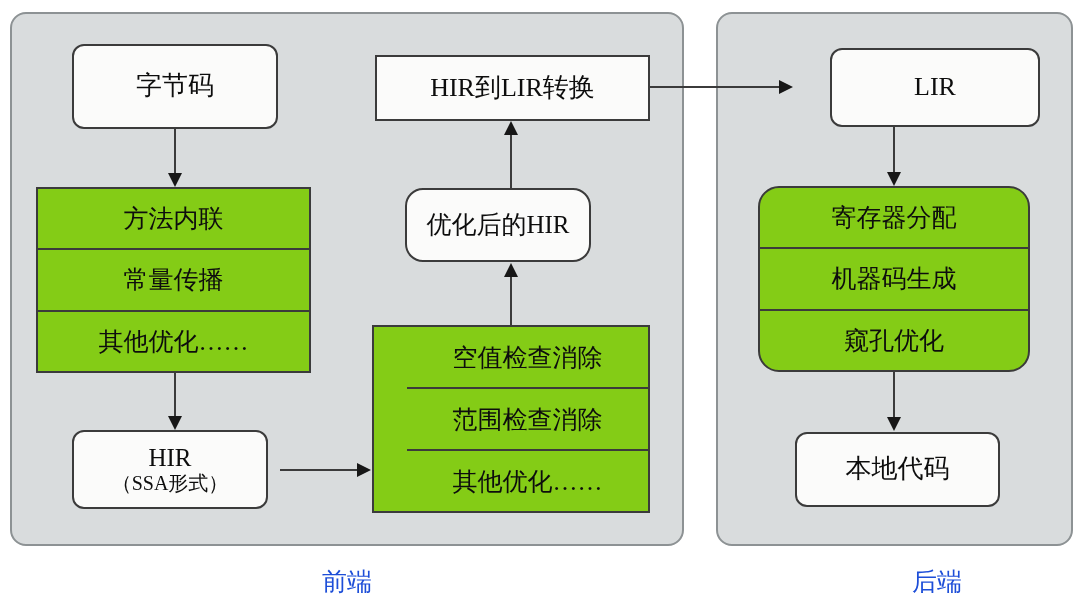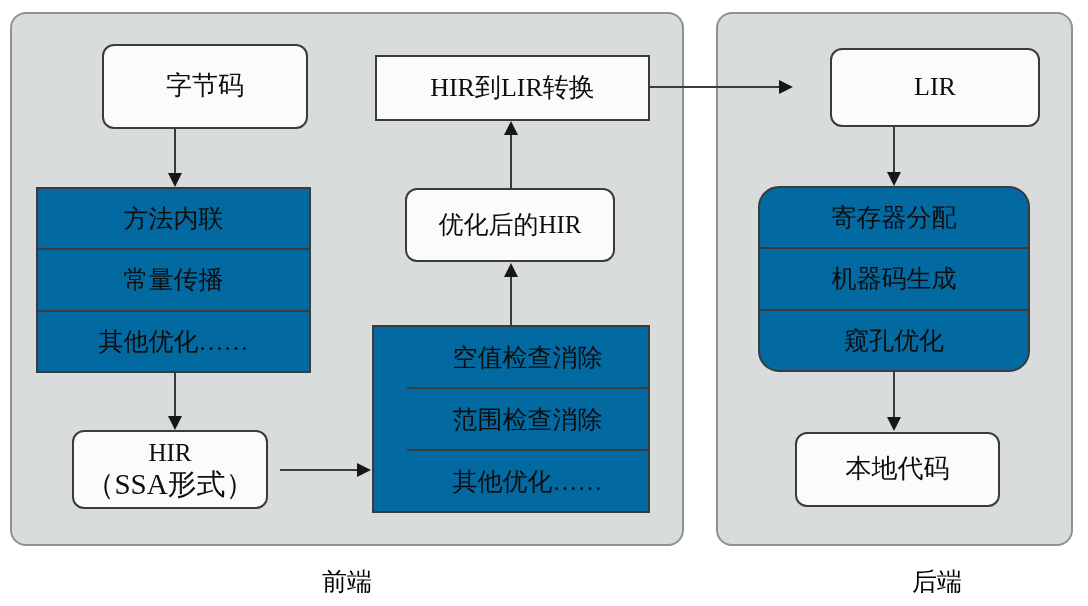--- a/index.html
+++ b/index.html
@@ -43,21 +43,21 @@
   }
   .node .txt {
     display: block;
     width: 100%;
   }
 
   
   .stack {
     position: absolute;
     box-sizing: border-box;
-    background: #0369a1;
+    background: #84cc16;
     border: 2px solid #3b3b3b;
     display: flex;
     flex-direction: column;
   }
   .stack .row {
     flex: 1 1 0;
     display: flex;
     align-items: center;
     justify-content: center;
     text-align: center;
@@ -94,40 +94,40 @@
   }
   .arrow.right {
     border-top: 7px solid transparent;
     border-bottom: 7px solid transparent;
     border-left: 14px solid #171717;
   }
 
   
   .caption {
     position: absolute;
-    color: #000000;
+    color: #1d4ed8;
     font-size: 25px;
     text-align: center;
     white-space: nowrap;
   }
 
-  .fs24 { font-size: 29px; }
+  .fs24 { font-size: 20px; }
   .fs25 { font-size: 25px; }
   .fs26 { font-size: 26px; }
 </style>
 </head>
 <body>
 
 <div id="canvas">
 
   <div class="panel" style="left:10px; top:12px; width:674px; height:534px;"></div>
 
   <div class="panel" style="left:716px; top:12px; width:357px; height:534px;"></div>
 
-  <div class="node round fs26" style="left:72px; top:44px; width:206px; height:85px;margin-left:30px;">
+  <div class="node round fs26" style="left:72px; top:44px; width:206px; height:85px;">
     <span class="txt">字节码</span>
   </div>
 
   <div class="conn v" style="left:174px; top:129px; height:46px;"></div>
   <div class="arrow down" style="left:168px; top:173px;"></div>
 
   <div class="stack" style="left:36px; top:187px; width:275px; height:186px;">
     <div class="row fs25">
       <span>方法内联</span>
     </div>
@@ -160,21 +160,21 @@
       <span>范围检查消除</span>
     </div>
     <div class="row fs25">
       <span>其他优化……</span>
     </div>
   </div>
 
   <div class="conn v" style="left:510px; top:276px; height:49px;"></div>
   <div class="arrow up" style="left:504px; top:263px;"></div>
 
-  <div class="node round fs25" style="left:405px; top:188px; width:210px; height:74px;">
+  <div class="node round fs25" style="left:405px; top:188px; width:186px; height:74px;border-radius:18px;">
     <span class="txt">优化后的HIR</span>
   </div>
 
   <div class="conn v" style="left:510px; top:134px; height:54px;"></div>
   <div class="arrow up" style="left:504px; top:121px;"></div>
 
   <div class="node fs26" style="left:375px; top:55px; width:275px; height:66px;">
     <span class="txt">HIR到LIR转换</span>
   </div>
 

